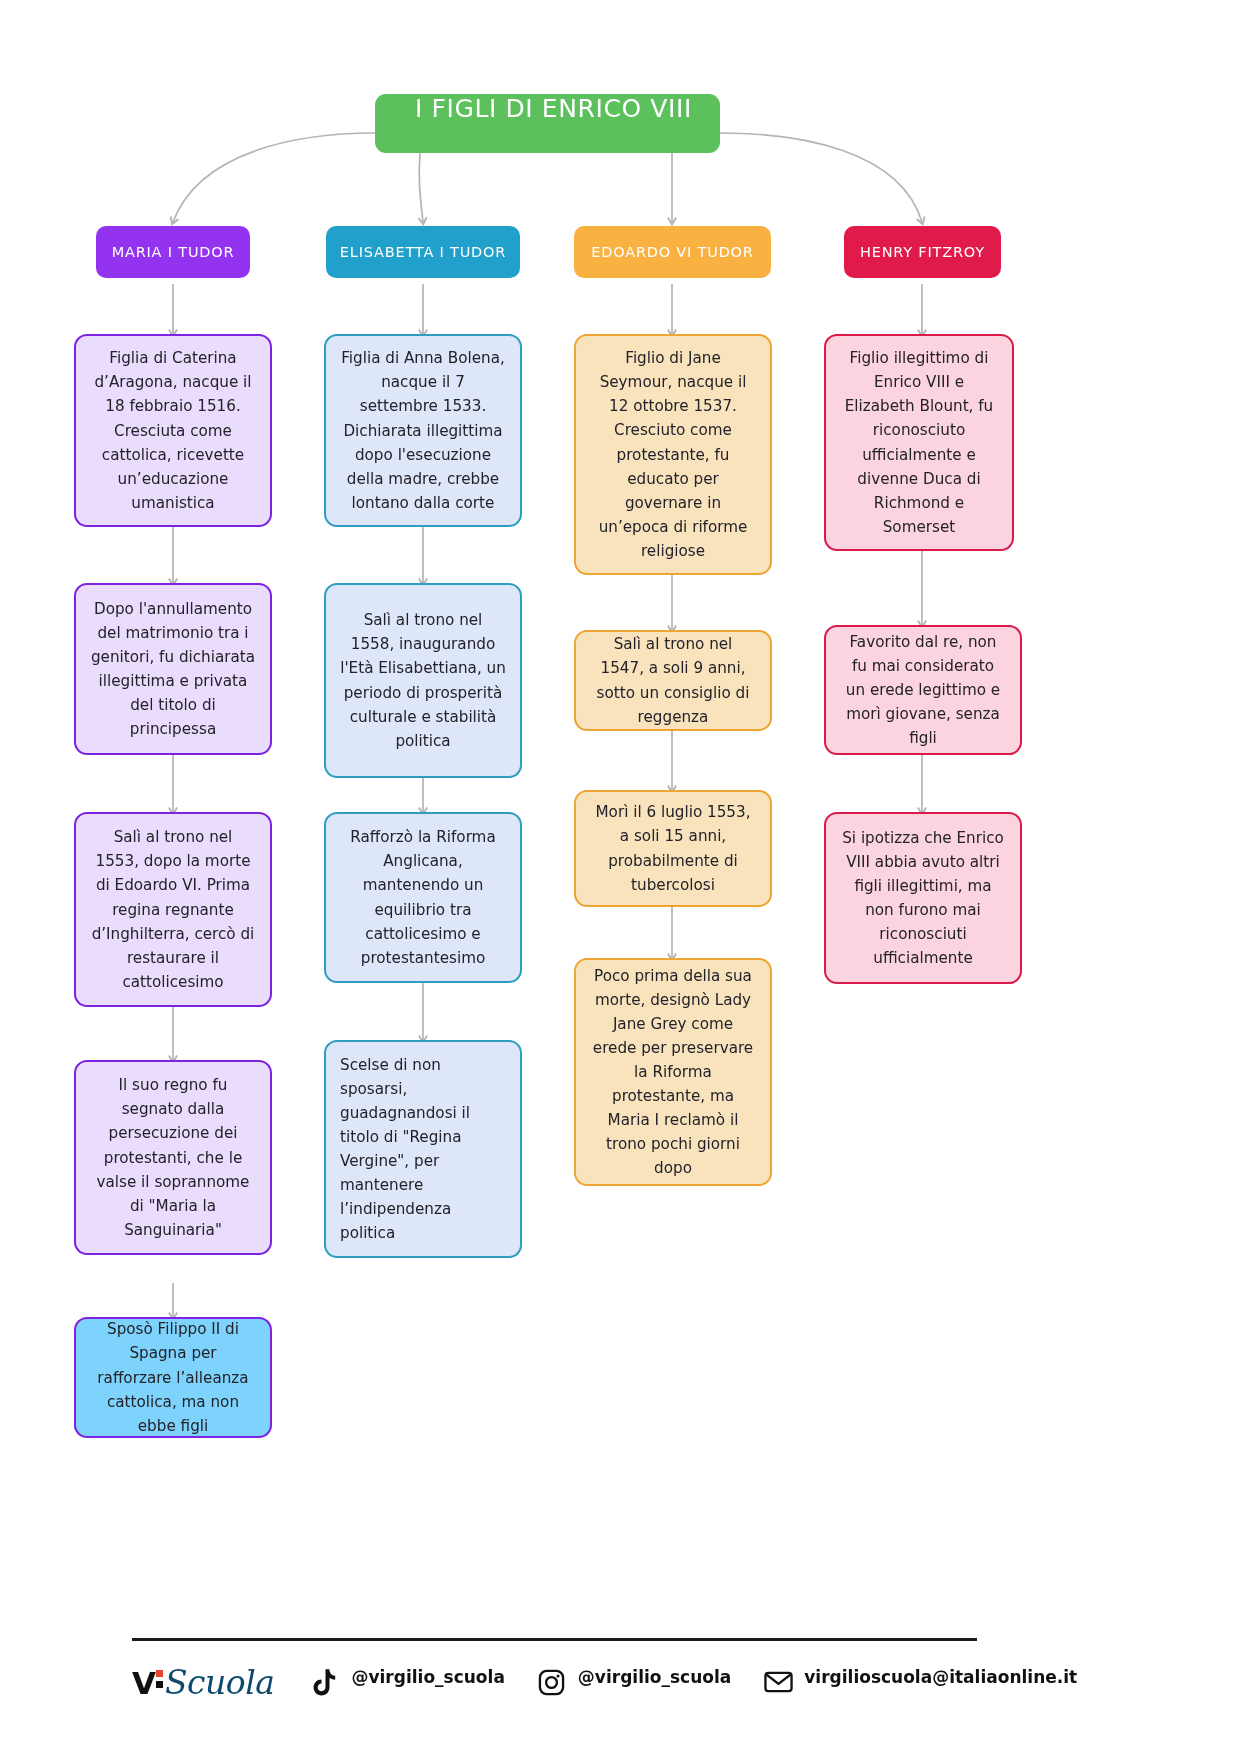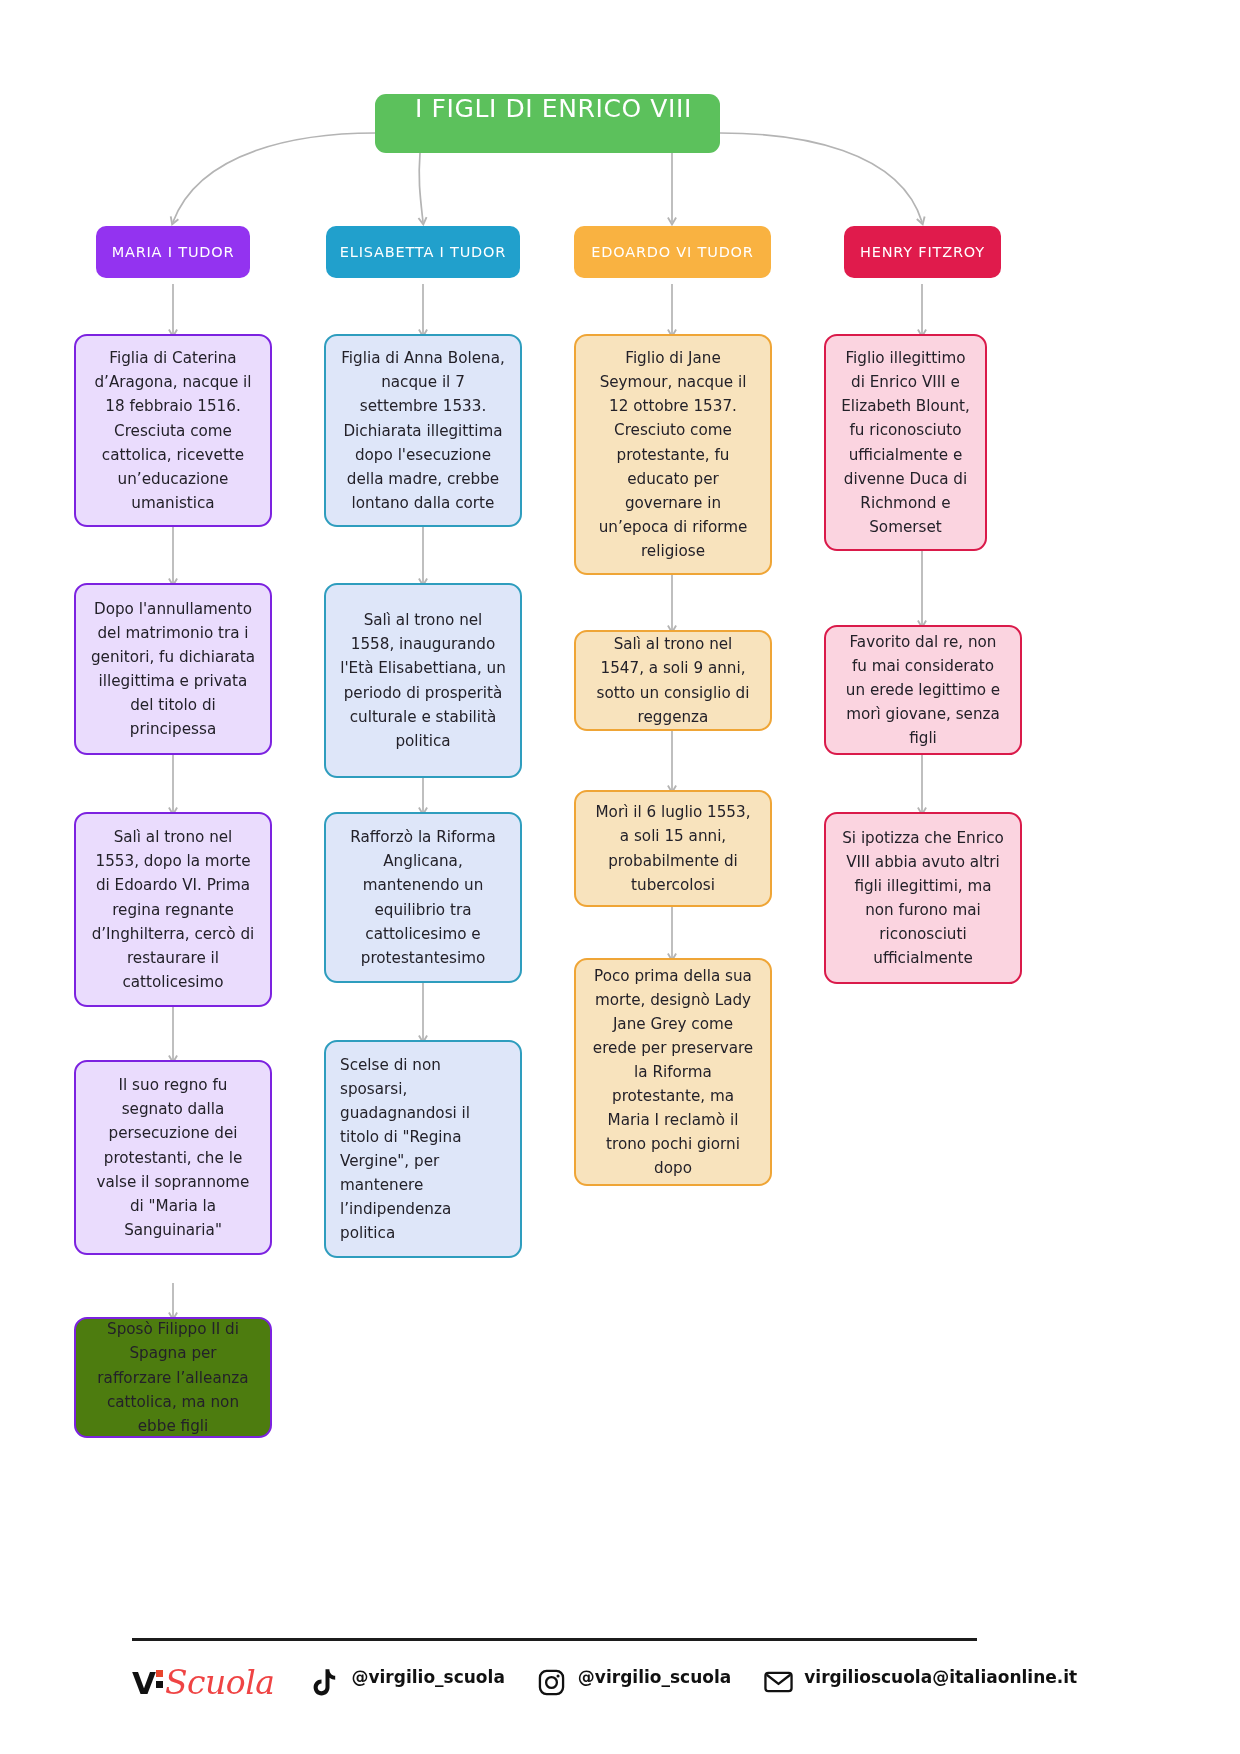--- a/index.html
+++ b/index.html
@@ -121,21 +121,21 @@
     display: block;
     width: 7px; height: 7px;
     background: #e8452c;
     margin-bottom: 4px;
   }
   .brand-colon i:last-child { background: #111111; }
   .brand-script {
     font-family: "DejaVu Serif", "Liberation Serif", serif;
     font-style: italic;
     font-size: 33px;
-    color: #ef4444;
+    color: #0c4a6e;
     letter-spacing: -0.5px;
   }
   .social {
     display: flex;
     margin-right: 32px;
   }
   .social .s-icon {
     display: flex;
     align-items: center;
     justify-content: center;
@@ -211,21 +211,21 @@
   </div>
   <div class="card" style="left: 74px; top: 583px; width: 198px; height: 172px; background: rgb(234, 220, 253); border-color: rgb(124, 34, 224);">
     <span class="card-text">Dopo l'annullamento del matrimonio tra i genitori, fu dichiarata illegittima e privata del titolo di principessa</span>
   </div>
   <div class="card" style="left: 74px; top: 812px; width: 198px; height: 195px; background: rgb(234, 220, 253); border-color: rgb(124, 34, 224);">
     <span class="card-text">Salì al trono nel 1553, dopo la morte di Edoardo VI. Prima regina regnante d’Inghilterra, cercò di restaurare il cattolicesimo</span>
   </div>
   <div class="card" style="left: 74px; top: 1060px; width: 198px; height: 195px; background: rgb(234, 220, 253); border-color: rgb(124, 34, 224);">
     <span class="card-text">Il suo regno fu segnato dalla persecuzione dei protestanti, che le valse il soprannome di "Maria la Sanguinaria"</span>
   </div>
-  <div class="card" style="left: 74px; top: 1317px; width: 198px; height: 121px; background: #4d7c0f; border-color: rgb(124, 34, 224);">
+  <div class="card" style="left: 74px; top: 1317px; width: 198px; height: 121px; background: #7dd3fc; border-color: rgb(124, 34, 224);">
     <span class="card-text">Sposò Filippo II di Spagna per rafforzare l’alleanza cattolica, ma non ebbe figli</span>
   </div>
 
   <div class="card" style="left: 324px; top: 334px; width: 198px; height: 193px; background: rgb(222, 230, 249); border-color: rgb(46, 157, 190);">
     <span class="card-text">Figlia di Anna Bolena, nacque il 7 settembre 1533. Dichiarata illegittima dopo l'esecuzione della madre, crebbe lontano dalla corte</span>
   </div>
   <div class="card" style="left: 324px; top: 583px; width: 198px; height: 195px; background: rgb(222, 230, 249); border-color: rgb(46, 157, 190);">
     <span class="card-text">Salì al trono nel 1558, inaugurando l'Età Elisabettiana, un periodo di prosperità culturale e stabilità politica</span>
   </div>
   <div class="card" style="left: 324px; top: 812px; width: 198px; height: 171px; background: rgb(222, 230, 249); border-color: rgb(46, 157, 190);">
@@ -241,21 +241,21 @@
   <div class="card" style="left: 574px; top: 630px; width: 198px; height: 101px; background: rgb(248, 227, 189); border-color: rgb(239, 165, 54);">
     <span class="card-text">Salì al trono nel 1547, a soli 9 anni, sotto un consiglio di reggenza</span>
   </div>
   <div class="card" style="left: 574px; top: 790px; width: 198px; height: 117px; background: rgb(248, 227, 189); border-color: rgb(239, 165, 54);">
     <span class="card-text">Morì il 6 luglio 1553, a soli 15 anni, probabilmente di tubercolosi</span>
   </div>
   <div class="card" style="left: 574px; top: 958px; width: 198px; height: 228px; background: rgb(248, 227, 189); border-color: rgb(239, 165, 54);">
     <span class="card-text">Poco prima della sua morte, designò Lady Jane Grey come erede per preservare la Riforma protestante, ma Maria I reclamò il trono pochi giorni dopo</span>
   </div>
 
-  <div class="card" style="left: 824px; top: 334px; width: 163px; height: 217px; background: rgb(251, 212, 224); border-color: rgb(218, 26, 74);">
+  <div class="card" style="left: 824px; top: 334px; width: 190px; height: 217px; background: rgb(251, 212, 224); border-color: rgb(218, 26, 74);">
     <span class="card-text">Figlio illegittimo di Enrico VIII e Elizabeth Blount, fu riconosciuto ufficialmente e divenne Duca di Richmond e Somerset</span>
   </div>
   <div class="card" style="left: 824px; top: 625px; width: 198px; height: 130px; background: rgb(251, 212, 224); border-color: rgb(218, 26, 74);">
     <span class="card-text">Favorito dal re, non fu mai considerato un erede legittimo e morì giovane, senza figli</span>
   </div>
   <div class="card" style="left: 824px; top: 812px; width: 198px; height: 172px; background: rgb(251, 212, 224); border-color: rgb(218, 26, 74);">
     <span class="card-text">Si ipotizza che Enrico VIII abbia avuto altri figli illegittimi, ma non furono mai riconosciuti ufficialmente</span>
   </div>
 
   <div class="footer">

